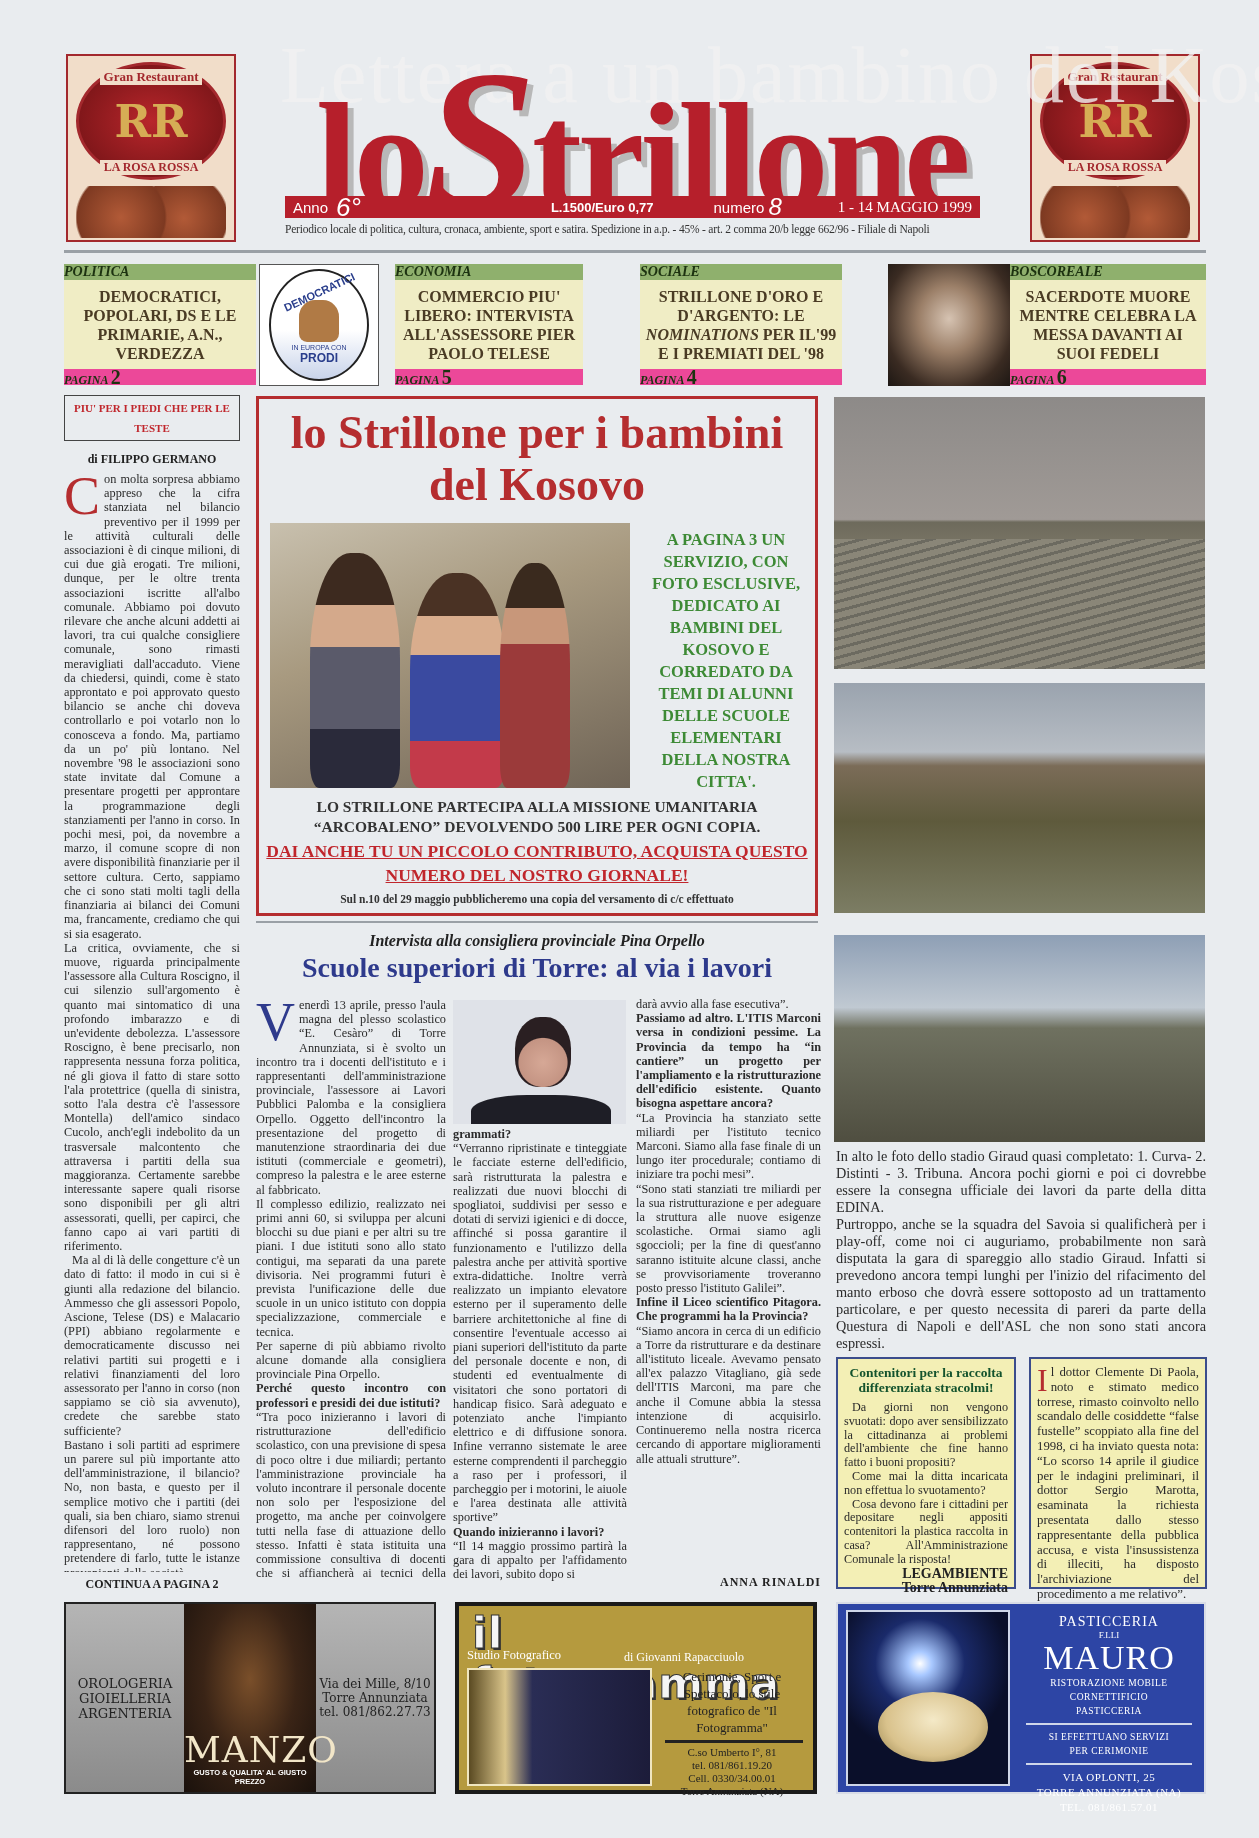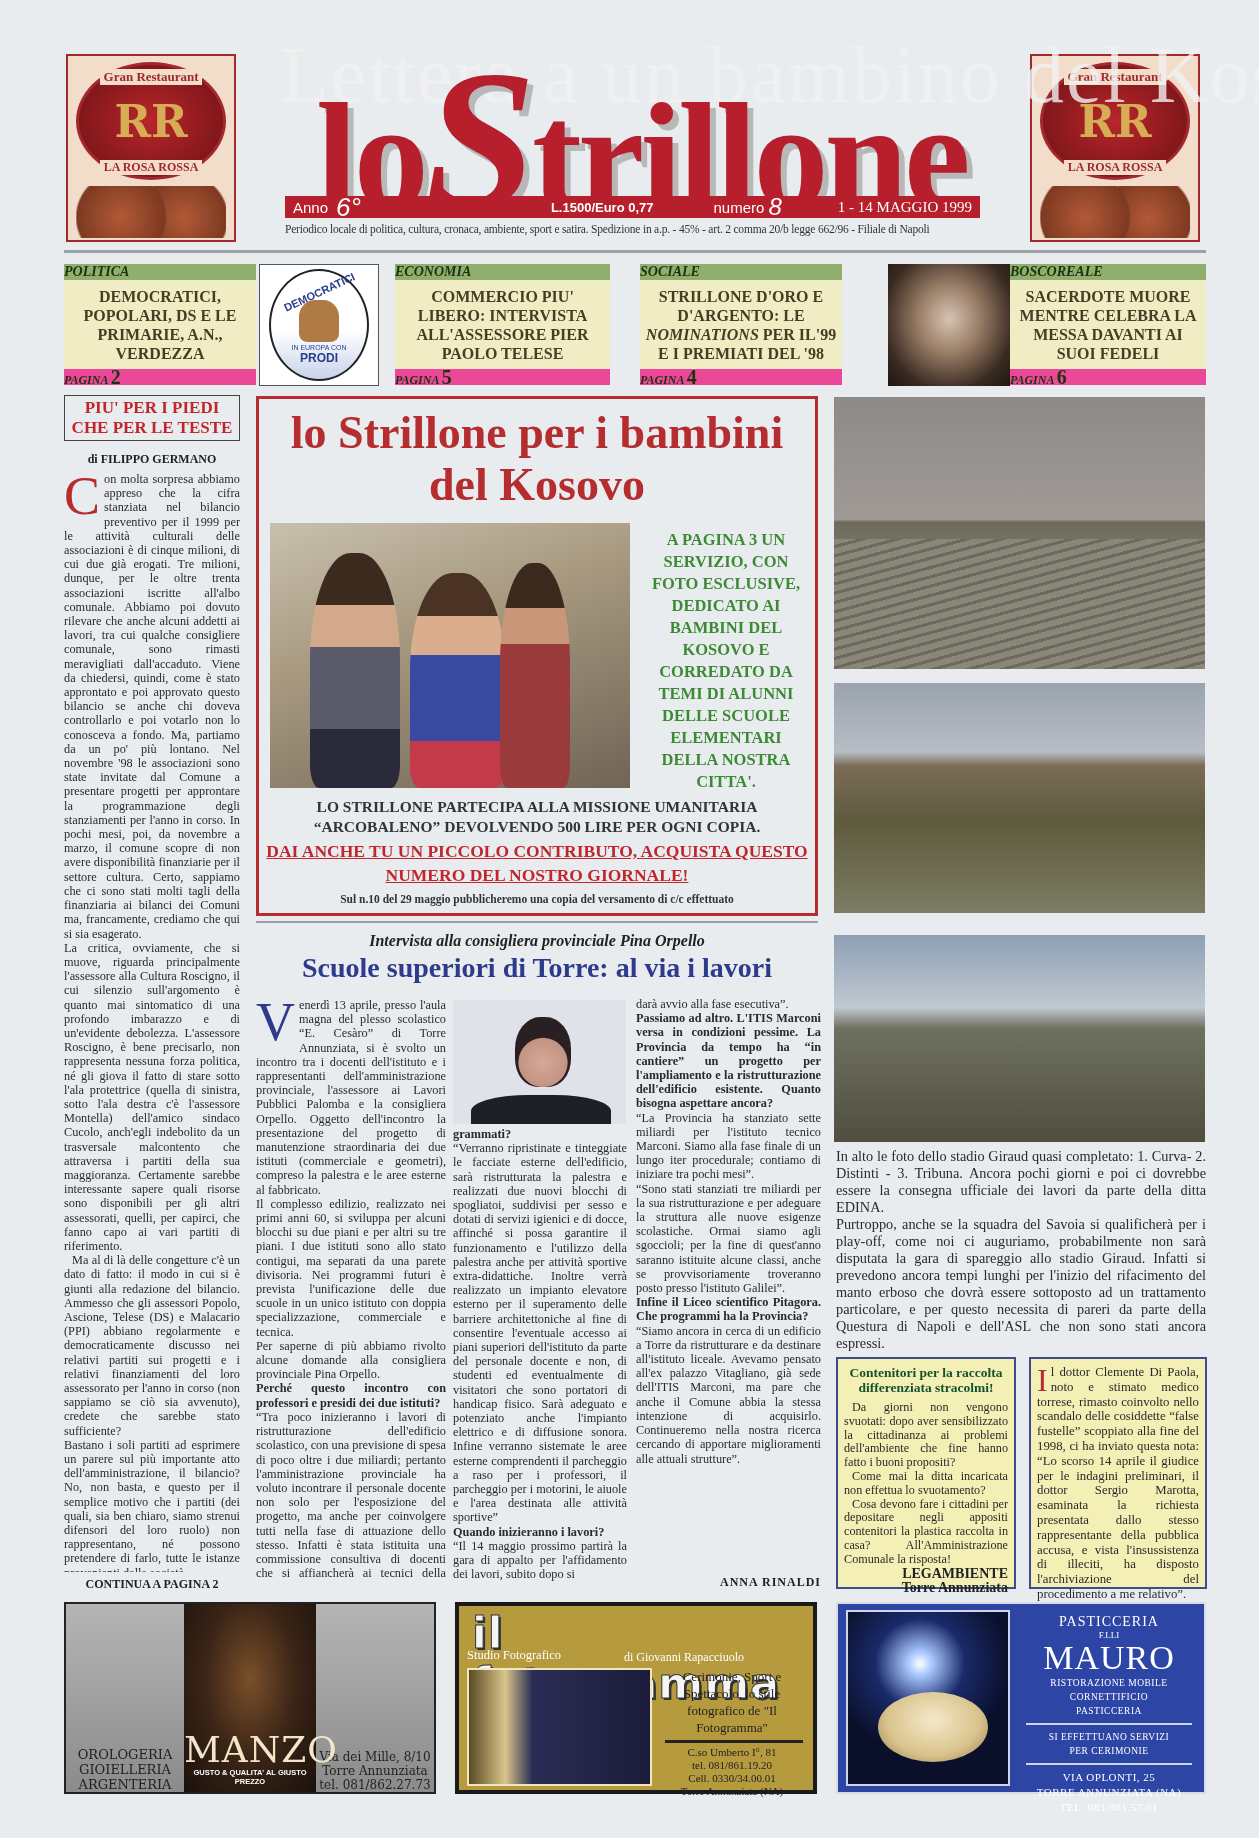--- a/index.html
+++ b/index.html
@@ -30,21 +30,21 @@
   .teaser .page b { font-size: 20px; font-style: normal; }
   .democratici { top: 264px; left: 259px; width: 120px; height: 122px; background: #fff; border: 1px solid #555; display: flex; align-items: center; justify-content: center; }
   .demo-logo { width: 100px; height: 112px; border-radius: 50%; border: 2px solid #222; background: linear-gradient(#fff 55%, #c8d3ea 100%); display: flex; flex-direction: column; align-items: center; justify-content: center; font-family: "Liberation Sans", sans-serif; }
   .demo-logo .t { font-size: 11px; font-weight: bold; color: #2a3e8c; transform: rotate(-25deg); }
   .demo-logo .donkey { width: 40px; height: 42px; background: #b07a45; border-radius: 40% 40% 20% 20%; margin: 2px 0; }
   .demo-logo .eu { font-size: 7px; color: #2a3e8c; }
   .demo-logo .prodi { font-size: 12px; font-weight: bold; color: #2a3e8c; }
   .priest-photo { top: 264px; left: 888px; width: 122px; height: 122px; background: radial-gradient(ellipse at 50% 45%, #d6c3b2 0%, #9b7f68 35%, #3a2b22 75%, #1d1713 100%); }
 
   
-  .lc-box { top: 395px; left: 64px; width: 176px; height: 46px; border: 1px solid #444; color: #c0262c; font-weight: bold; font-size: 17px; text-align: center; line-height: 20px; padding-top: 2px; }
+  .lc-box { top: 395px; left: 64px; width: 176px; height: 46px; border: 1px solid #444; color: #c0262c; font-weight: bold; font-size: 11px; text-align: center; line-height: 20px; padding-top: 2px; }
   .byline { top: 452px; left: 64px; width: 176px; text-align: center; font-weight: bold; font-size: 12px; }
   .col-text { font-size: 12.3px; line-height: 14.2px; text-align: justify; color: #2a2a2a; hyphens: auto; }
   .col-text p { margin: 0; }
   .dropcap { float: left; font-size: 54px; line-height: 44px; margin: 2px 4px 0 0; }
   .continua { top: 1577px; left: 64px; width: 176px; text-align: center; font-weight: bold; font-size: 12px; }
 
   
   .kosovo { top: 396px; left: 256px; width: 562px; height: 520px; border: 3px solid #b52d2f; }
   .kosovo-title { position: absolute; top: 8px; left: 0; width: 100%; text-align: center; color: #b52d2f; font-weight: bold; font-size: 46px; line-height: 52px; }
   .kids-photo { position: absolute; top: 124px; left: 11px; width: 360px; height: 265px; background: linear-gradient(160deg, #c8c0ae 0%, #a89a80 40%, #6f6456 100%); overflow: hidden; }
@@ -73,21 +73,21 @@
   
   .legamb { top: 1357px; left: 836px; width: 180px; height: 232px; background: #f3efb5; border: 2px solid #3b4d8c; padding: 6px 6px; }
   .legamb-title { text-align: center; font-weight: bold; color: #14532d; font-size: 13.5px; line-height: 15px; margin-bottom: 6px; }
   .legamb .col-text { font-size: 12.2px; line-height: 13.8px; }
   .legamb-sign { text-align: right; font-weight: bold; font-size: 14px; line-height: 14px; }
   .dipaola { top: 1357px; left: 1029px; width: 178px; height: 232px; background: #f3efb5; border: 2px solid #3b4d8c; padding: 6px 6px; }
   .dropcap-sm { float: left; font-size: 32px; line-height: 26px; color: #b52d2f; margin: 2px 3px 0 0; }
 
   
   .ad-manzo { top: 1602px; left: 64px; width: 372px; height: 192px; border: 2px solid #222; background: #c9c9c9; display: flex; }
-  .manzo-side { width: 118px; height: 100%; background: linear-gradient(#b5b5b5, #8b8b8b); display: flex; flex-direction: column; justify-content: flex-end; align-items: center; font-size: 13px; color: #222; font-family: "DejaVu Serif", serif; }
+  .manzo-side { width: 118px; height: 100%; background: linear-gradient(#b5b5b5, #8b8b8b); display: flex; flex-direction: column; justify-content: center; align-items: center; font-size: 13px; color: #222; font-family: "DejaVu Serif", serif; }
   .manzo-center { flex: 1; background: radial-gradient(ellipse at 50% 40%, #7a4f2a 0%, #3a2416 50%, #1a110c 100%); position: relative; }
   .manzo-name { position: absolute; bottom: 22px; left: 0; width: 100%; text-align: center; color: #f2e6c8; font-size: 36px; font-family: "DejaVu Serif", serif; letter-spacing: 1px; }
   .manzo-slogan { position: absolute; bottom: 6px; left: 0; width: 100%; text-align: center; color: #fff; font-size: 7.5px; font-weight: bold; font-family: "Liberation Sans", sans-serif; }
   .ad-foto { top: 1602px; left: 455px; width: 362px; height: 192px; background: #1a1a1a; padding: 4px; }
   .foto-inner { width: 100%; height: 100%; background: #b59a3e; position: relative; }
   .foto-title { position: absolute; top: 2px; left: 13px; font-size: 43px; font-weight: bold; color: #f5f5f5; font-family: "DejaVu Sans", sans-serif; letter-spacing: 1px; text-shadow: 2px 2px 0 #333; -webkit-text-stroke: 1px #333; }
   .foto-sub1 { position: absolute; top: 42px; left: 8px; font-size: 12.5px; color: #fff; }
   .foto-sub2 { position: absolute; top: 44px; left: 165px; font-size: 12px; color: #fff; }
   .foto-photo { position: absolute; top: 62px; left: 8px; width: 185px; height: 118px; background: linear-gradient(90deg, #5a4a22 0%, #d9c48a 20%, #2a2d55 35%, #1c1c3a 100%); border: 2px solid #f0e6c0; }
   .foto-text { position: absolute; top: 62px; left: 200px; width: 146px; text-align: center; font-size: 13px; line-height: 17px; color: #222; }
@@ -145,21 +145,21 @@
   <div class="page"><span>PAGINA</span> <b>2</b></div>
 </div>
 <div class="abs democratici">
   <div class="demo-logo">
     <span class="t">DEMOCRATICI</span>
     <div class="donkey"></div>
     <span class="eu">IN EUROPA CON</span>
     <span class="prodi">PRODI</span>
   </div>
 </div>
-<div class="abs teaser" style="left:395px;width:215px;">
+<div class="abs teaser" style="left:395px;width:188px;">
   <div class="cat">ECONOMIA</div>
   <div class="headline">COMMERCIO PIU' LIBERO: INTERVISTA ALL'ASSESSORE PIER PAOLO TELESE</div>
   <div class="page"><span>PAGINA</span> <b>5</b></div>
 </div>
 <div class="abs teaser" style="left:640px;width:202px;">
   <div class="cat">SOCIALE</div>
   <div class="headline">
       <span><span>STRILLONE D'ORO E D'ARGENTO: LE</span> <i>NOMINATIONS</i> <span>PER IL'99 E I PREMIATI DEL '98</span></span>
     </div>
   <div class="page"><span>PAGINA</span> <b>4</b></div>

